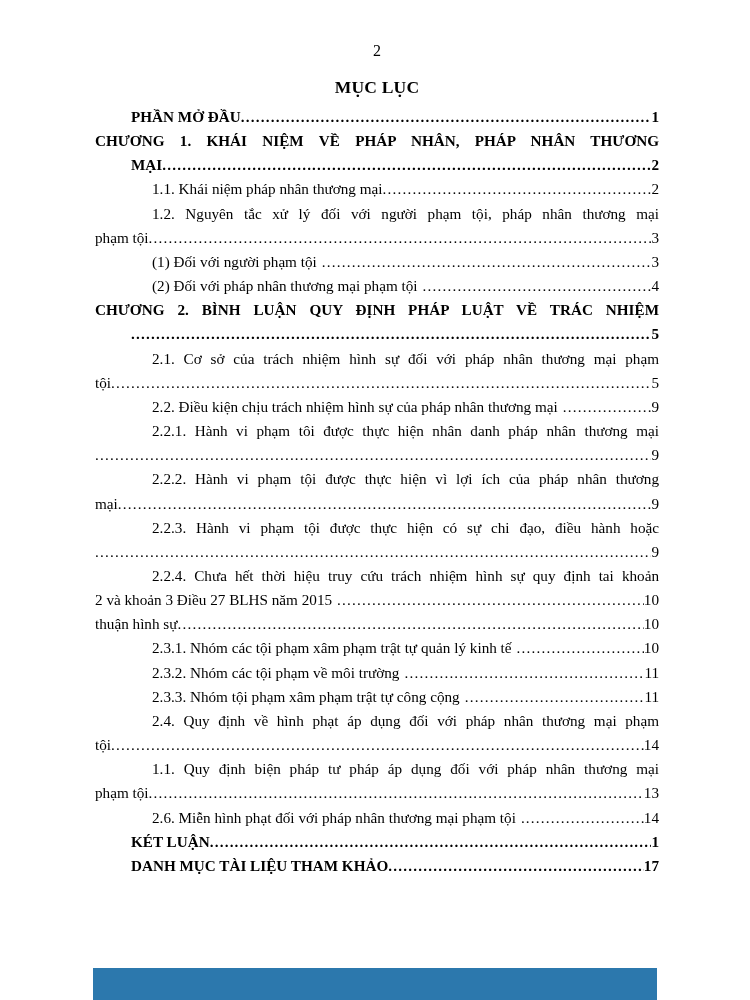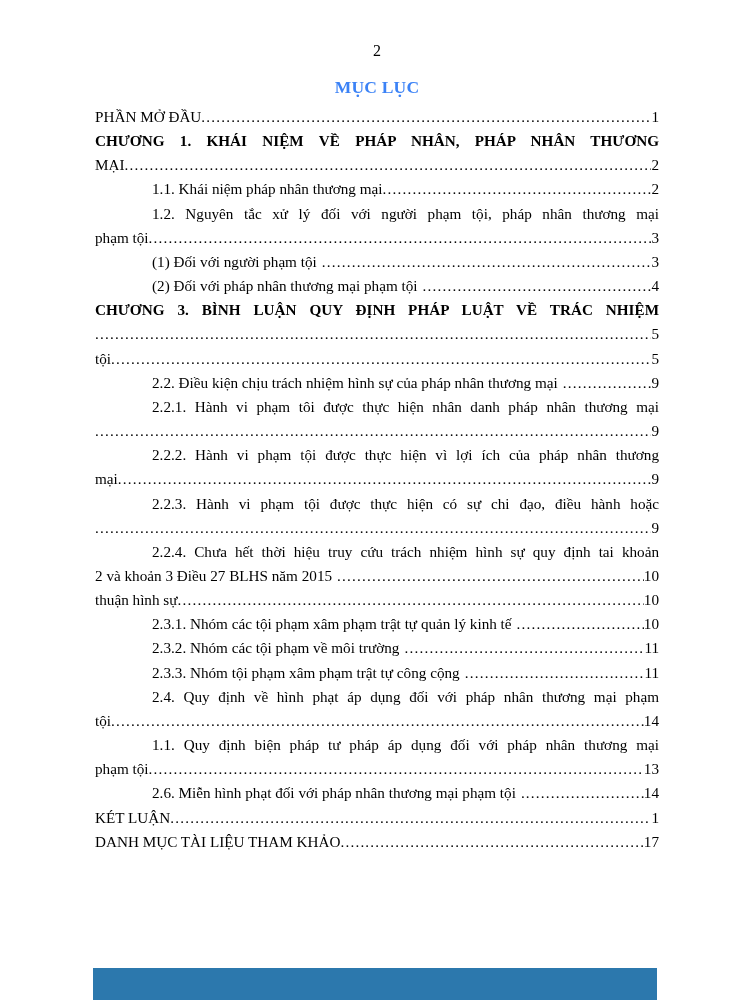--- a/index.html
+++ b/index.html
@@ -33,21 +33,21 @@
   }
   .toc {
     font-size: 15.2px;
   }
   .toc-line {
     display: flex;
     align-items: baseline;
     line-height: 24.15px;
     white-space: nowrap;
   }
-  .toc-line.bold { font-weight: normal; }
+  .toc-line.bold { font-weight: bold; margin-left: 36px; }
   .toc-line.indent { padding-left: 57px; }
   .toc-line .txt { flex: 0 0 auto; }
   .toc-line .lead {
     flex: 1 1 auto;
     overflow: hidden;
     white-space: nowrap;
     min-width: 8px;
   }
   .toc-line .lead.gap { margin-left: 5px; }
   .toc-line .lead::after {
@@ -70,21 +70,21 @@
     bottom: 0;
     height: 32px;
   }
 </style>
 </head>
 <body>
 
 <div class="page">
   <div class="content">
     <div class="page-num">2</div>
-    <div class="doc-title" style="color: #3b82f6;">MỤC LỤC</div>
+    <div class="doc-title" style="color: #000000;">MỤC LỤC</div>
     <div class="toc" id="toc">
         <div class="toc-line bold">
           <span class="txt">PHẦN MỞ ĐẦU</span>
           <span class="lead"></span>
           <span class="pg">1</span>
         </div>
         <div class="toc-jline bold">CHƯƠNG 1. KHÁI NIỆM VỀ PHÁP NHÂN, PHÁP NHÂN THƯƠNG</div>
         <div class="toc-line bold">
           <span class="txt">MẠI</span>
           <span class="lead"></span>
@@ -104,25 +104,26 @@
         <div class="toc-line indent">
           <span class="txt">(1) Đối với người phạm tội</span>
           <span class="lead gap"></span>
           <span class="pg">3</span>
         </div>
         <div class="toc-line indent">
           <span class="txt">(2) Đối với pháp nhân thương mại phạm tội</span>
           <span class="lead gap"></span>
           <span class="pg">4</span>
         </div>
-        <div class="toc-jline bold">CHƯƠNG 3. BÌNH LUẬN QUY ĐỊNH PHÁP LUẬT VỀ TRÁC NHIỆM</div>
+        <div class="toc-jline bold">CHƯƠNG 2. BÌNH LUẬN QUY ĐỊNH PHÁP LUẬT VỀ TRÁC NHIỆM</div>
         <div class="toc-line bold">
           <span class="lead"></span>
           <span class="pg">5</span>
         </div>
+        <div class="toc-jline indent">2.1. Cơ sở của trách nhiệm hình sự đối với pháp nhân thương mại phạm</div>
         <div class="toc-line">
           <span class="txt">tội</span>
           <span class="lead"></span>
           <span class="pg">5</span>
         </div>
         <div class="toc-line indent">
           <span class="txt">2.2. Điều kiện chịu trách nhiệm hình sự của pháp nhân thương mại</span>
           <span class="lead gap"></span>
           <span class="pg">9</span>
         </div>

